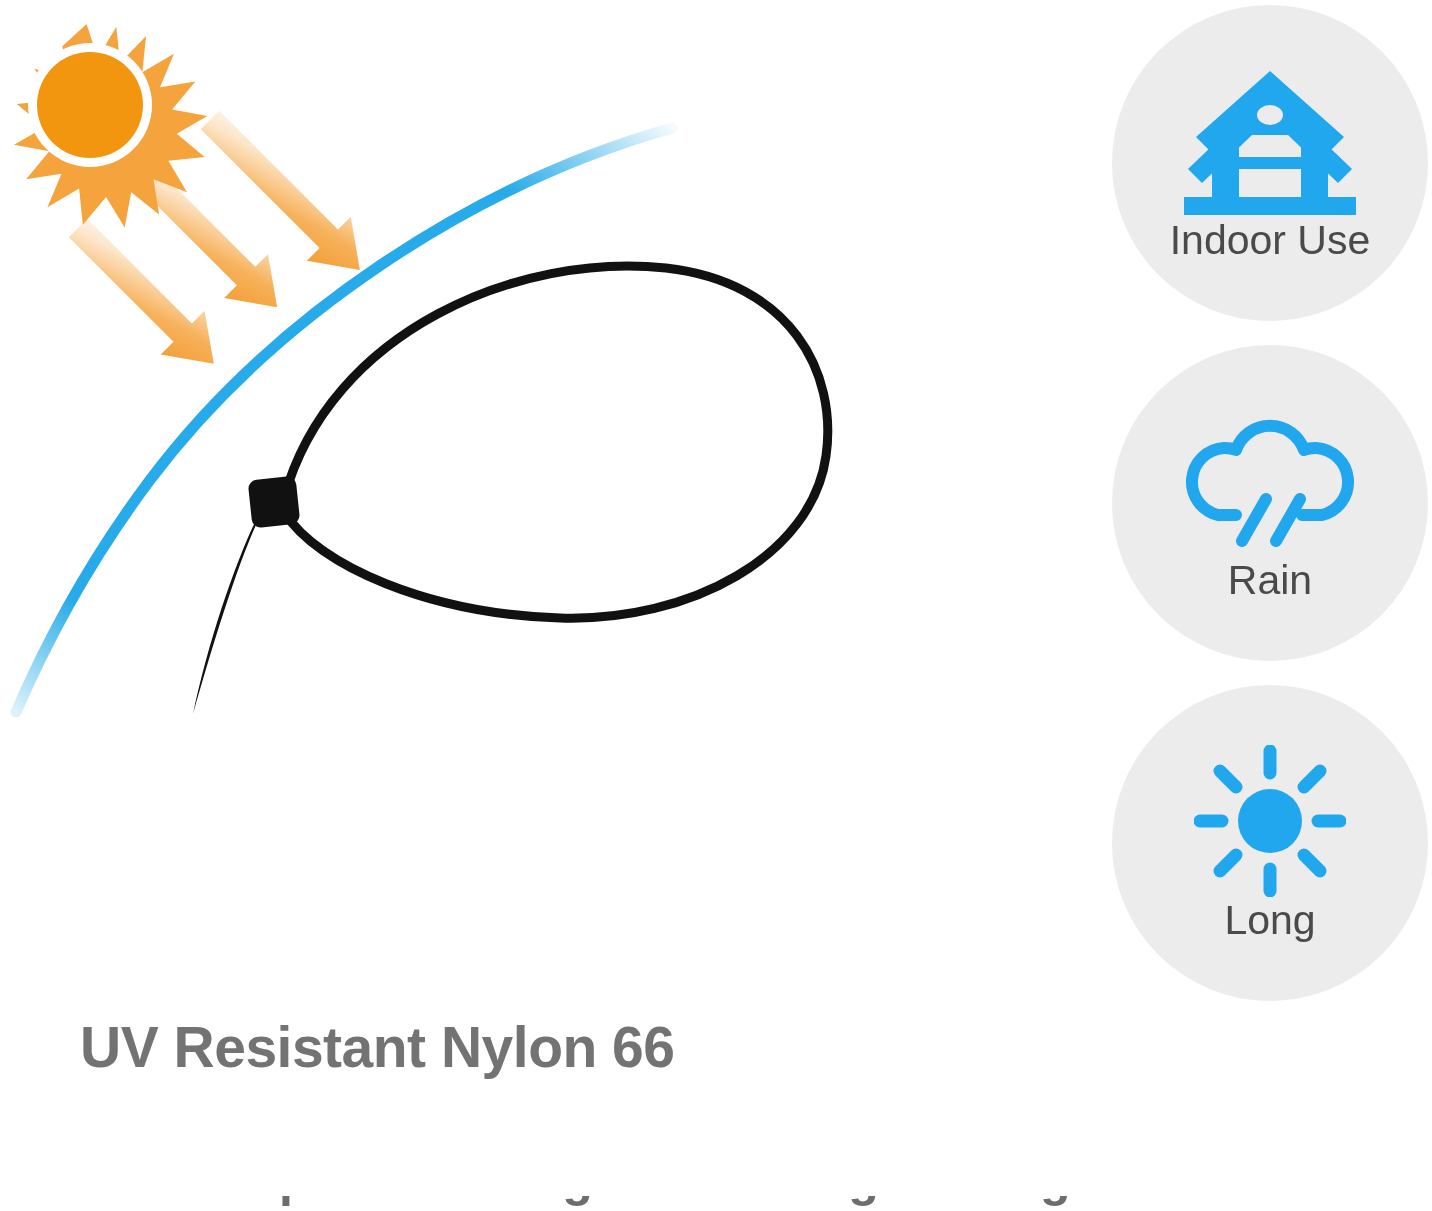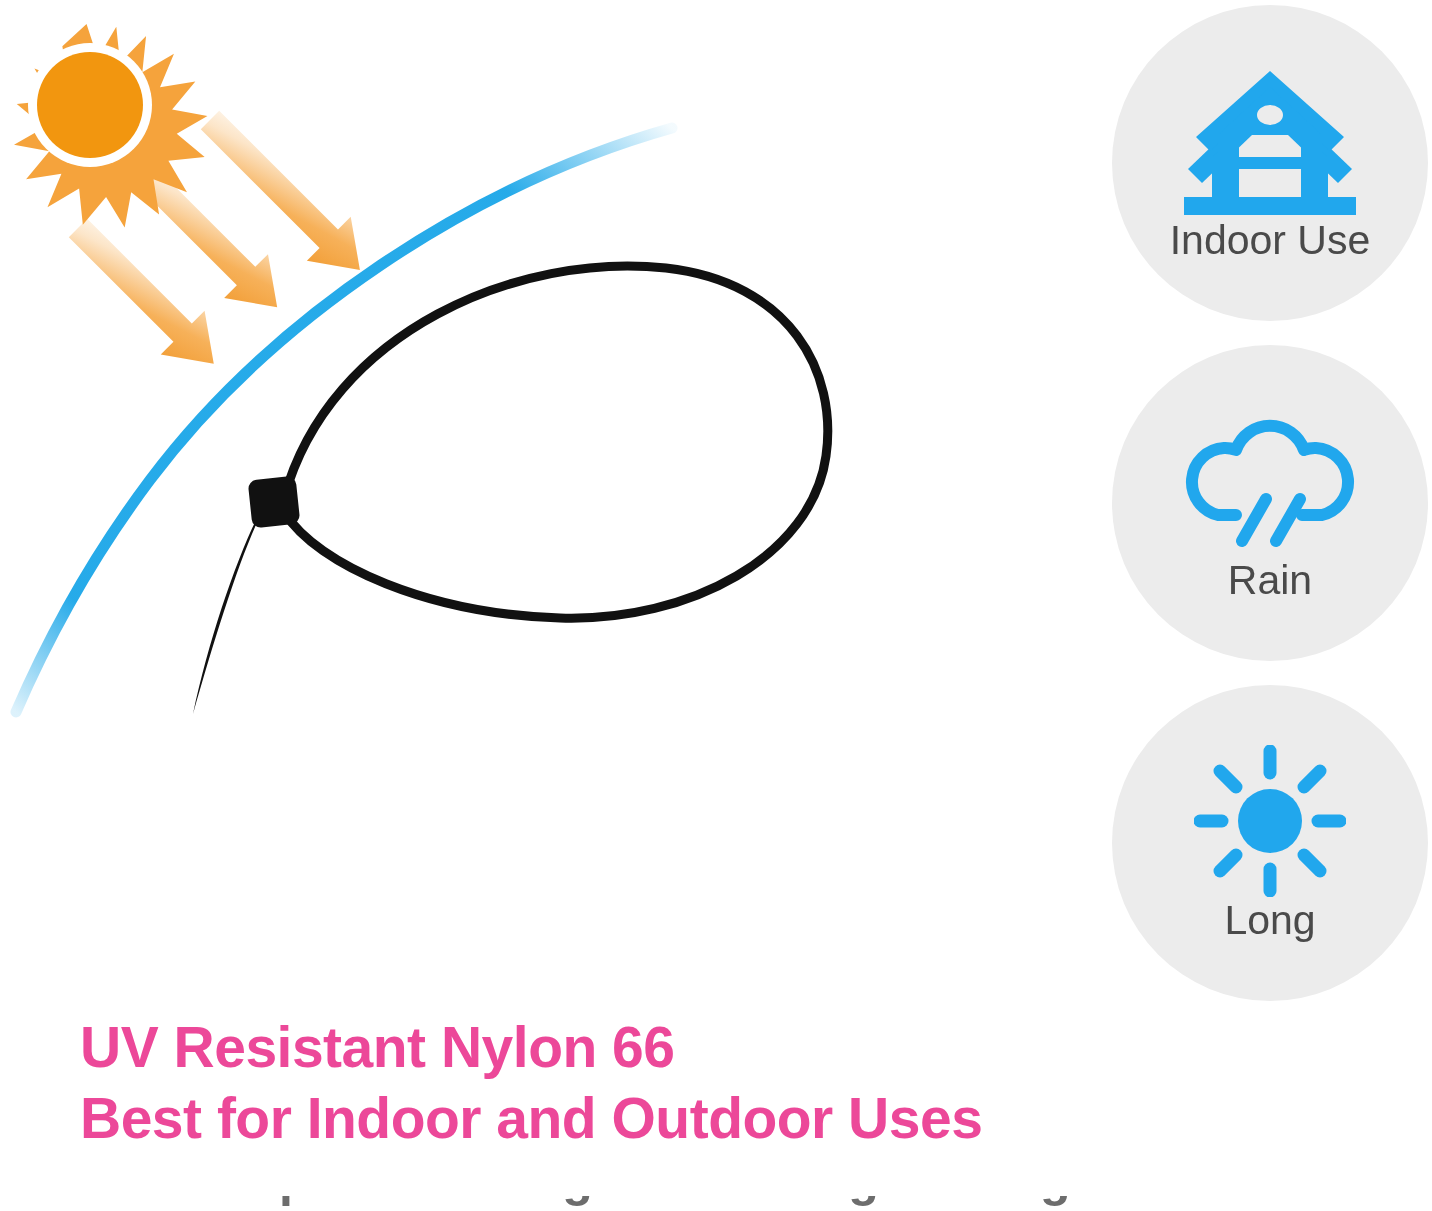--- a/index.html
+++ b/index.html
@@ -32,21 +32,21 @@
     left: 80px;
     top: 1012px;
     width: 1000px;
   }
   .headline-line {
     font-family: "Liberation Sans", "DejaVu Sans", sans-serif;
     font-weight: 700;
     font-size: 57px;
     line-height: 71px;
     letter-spacing: -0.5px;
-    color: #ec4899;
+    color: #737373;
     white-space: nowrap;
   }
 
   
   #bottom-clipped {
     position: absolute;
     left: 215px;
     top: 1196px;
     width: 1000px;
     height: 15px;
@@ -208,20 +208,19 @@
           </g>
         </svg>
       </div>
       <div class="badge-label">Long</div>
     </div>
 
   </div>
 
   <div id="headline">
     <div class="headline-line">UV Resistant Nylon 66</div>
-    <div class="headline-line">Best for Indoor and Outdoor Uses</div>
   </div>
 
   <div id="bottom-clipped">
     <div class="clip-text">Superior Strength and Long Lasting Durability</div>
   </div>
 
 </div>
 
 </body></html>

